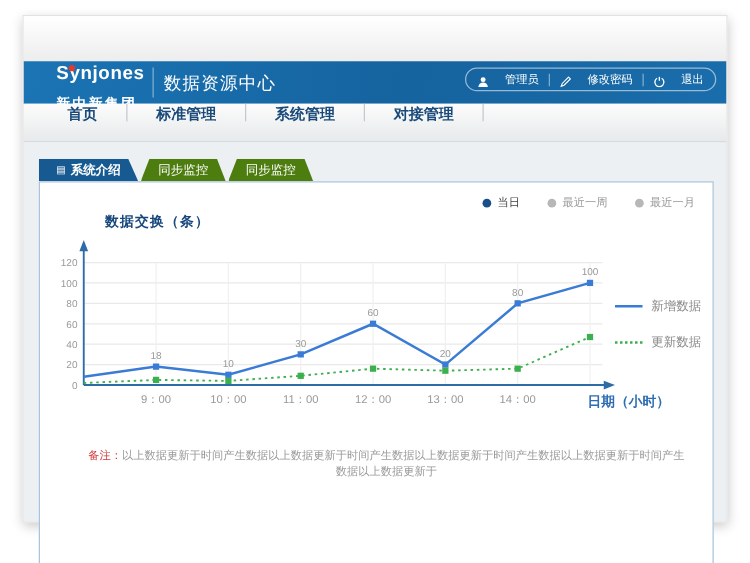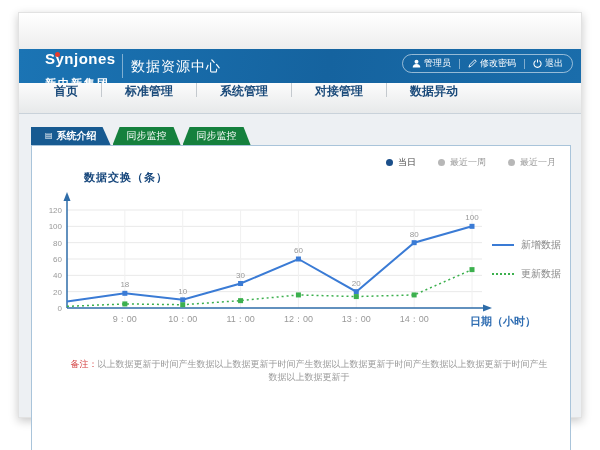--- a/index.html
+++ b/index.html
@@ -19,38 +19,38 @@
   .logo-cn { font-size:11px; font-weight:bold; letter-spacing:2px; margin-top:12px; }
   .logo-accent { position:absolute; left:10px; top:1px; width:5px; height:5px;
                  background:#e23b2e; border-radius:50%; }
   .vsep { position:absolute; left:103px; top:5px; width:1px; height:24px;
           background:rgba(255,255,255,.45); }
   .app-title { position:absolute; left:112px; top:9px; font-size:14px;
                letter-spacing:1px; }
   .userbar { position:absolute; right:8px; top:5px; height:19px;
              border:1px solid rgba(255,255,255,.55); border-radius:10px;
              display:flex; align-items:center; padding:0 9px; font-size:9px; }
-  .u-item { display:flex; align-items:center; gap:3px; cursor:pointer; white-space:nowrap; }
+  .u-item { display:flex; align-items:flex-end; gap:13px; cursor:pointer; white-space:nowrap; }
   .u-sep { width:1px; height:10px; background:rgba(255,255,255,.45); margin:0 8px; }
   .u-ico { width:9px; height:9px; display:inline-block; }
   
   .nav { position:absolute; left:0; top:70px; width:100%; height:31px;
          background:linear-gradient(#fcfcfc,#e7e9ea);
          border-bottom:1px solid #c9d2da;
          display:flex; padding-left:12px; }
   .nav-item { font-size:12px; font-weight:bold; color:#1a4a7a; padding:0 23px;
               cursor:pointer; white-space:nowrap; }
   .nav-sep { width:1px; height:14px; background:#c4c9ce; }
   
   .content { position:absolute; left:0; top:101px; width:100%; bottom:0;
              background:#edf0f3; }
   .tabs { position:absolute; left:12px; top:13px; height:18px; display:flex; }
   .tab { height:18px; margin-right:2px; display:flex; align-items:center;
          justify-content:center; gap:4px; font-size:10px; color:#fff;
-         cursor:pointer; background:#15803d;
+         cursor:pointer; background:#4d7c0f;
          clip-path:polygon(7px 0, calc(100% - 7px) 0, 100% 100%, 0 100%);
          padding:0 14px; }
   .tab.active { background:#175a91; font-weight:bold;
                 clip-path:polygon(0 0, calc(100% - 8px) 0, 100% 100%, 0 100%); }
   .tab-ico { font-size:8px; line-height:1; }
   .panel { position:absolute; left:12px; top:31px; width:540px; height:318px;
            background:#fff; border:1px solid #a9c4da; }
   
   .filters { position:absolute; top:10px; right:14px; display:flex; gap:22px;
              font-size:9px; color:#999; }
@@ -116,21 +116,20 @@
 
   <div class="nav">
     <span class="nav-item">首页</span>
     <i class="nav-sep"></i>
     <span class="nav-item">标准管理</span>
     <i class="nav-sep"></i>
     <span class="nav-item">系统管理</span>
     <i class="nav-sep"></i>
     <span class="nav-item">对接管理</span>
     <i class="nav-sep"></i>
-    <span class="nav-item">数据异动</span>
   </div>
 
   <div class="content">
     <div class="tabs">
       <div class="tab active">
         <span class="tab-ico">▤</span>
         <span>系统介绍</span>
       </div>
       <div class="tab">
         <span>同步监控</span>

